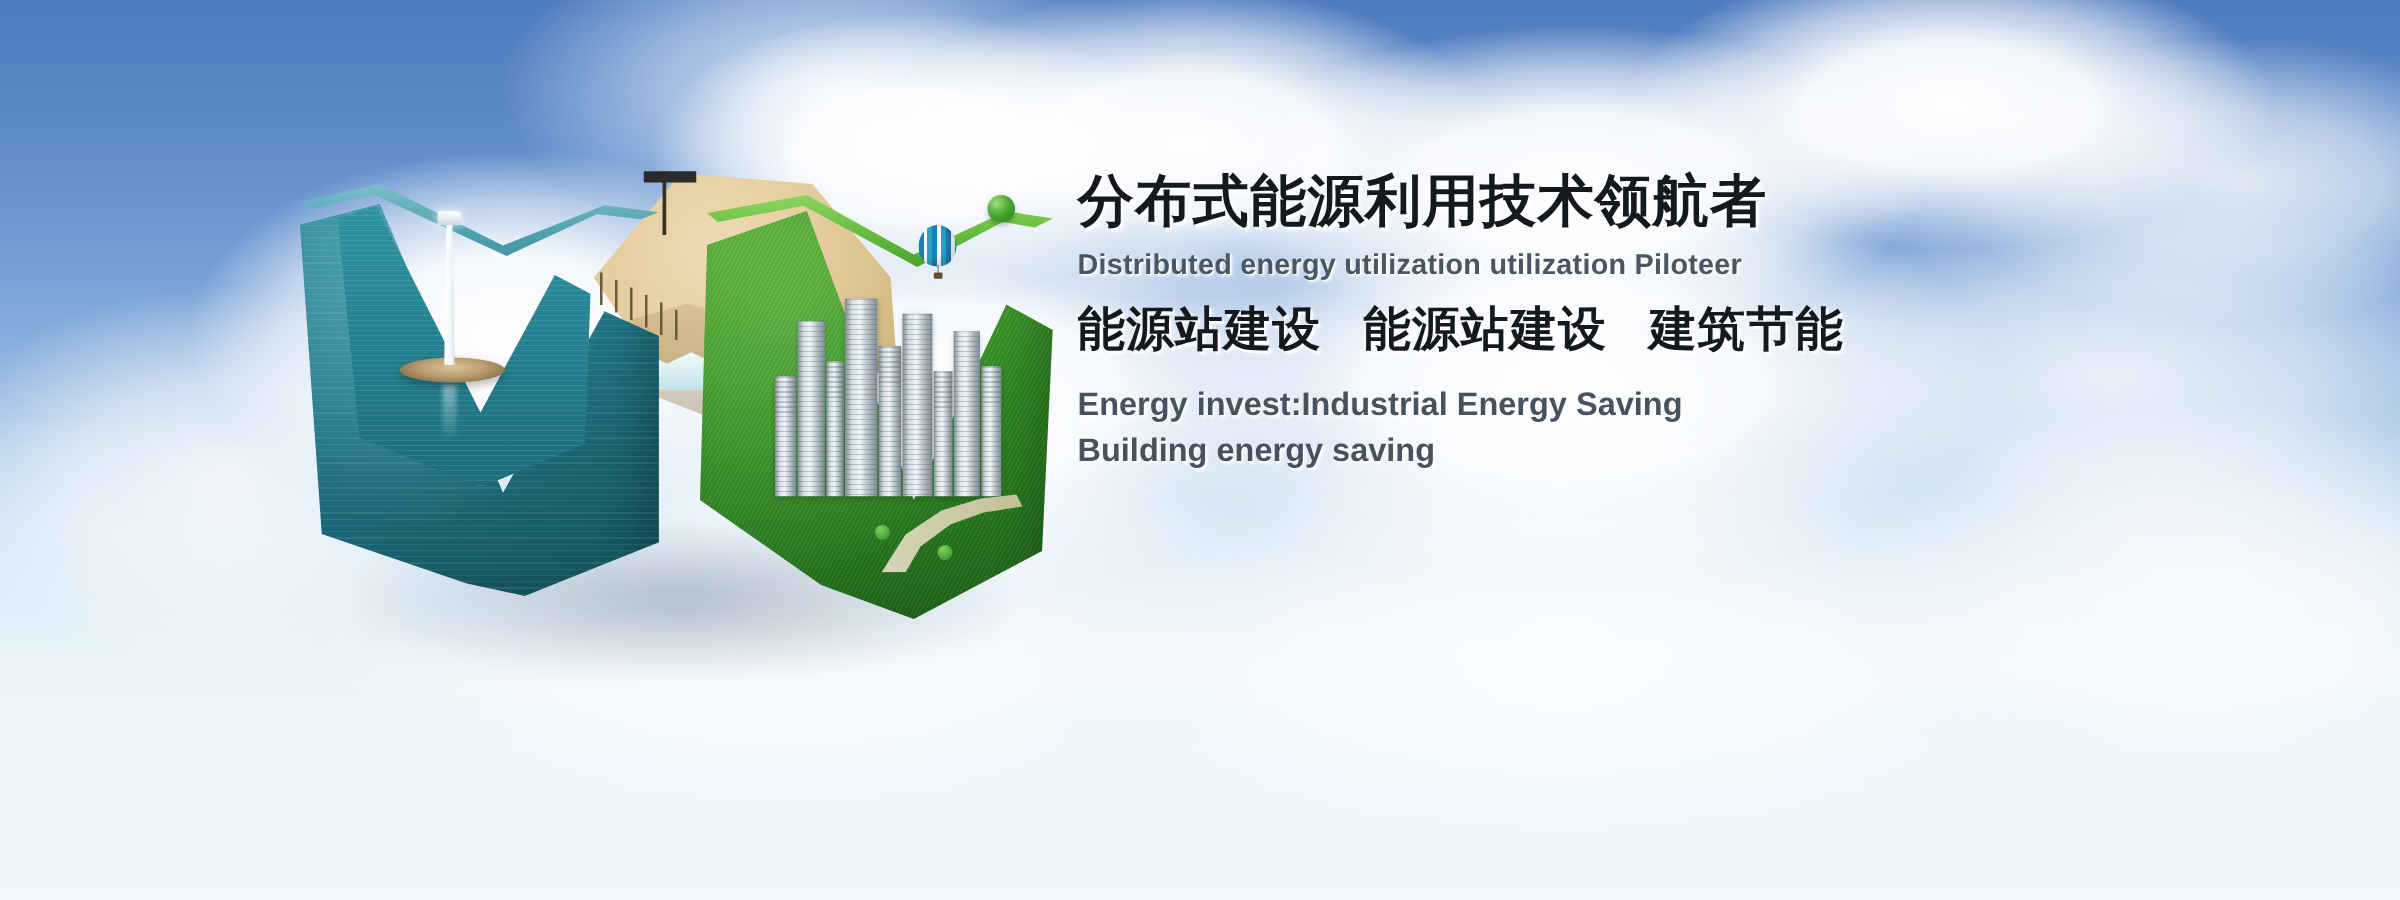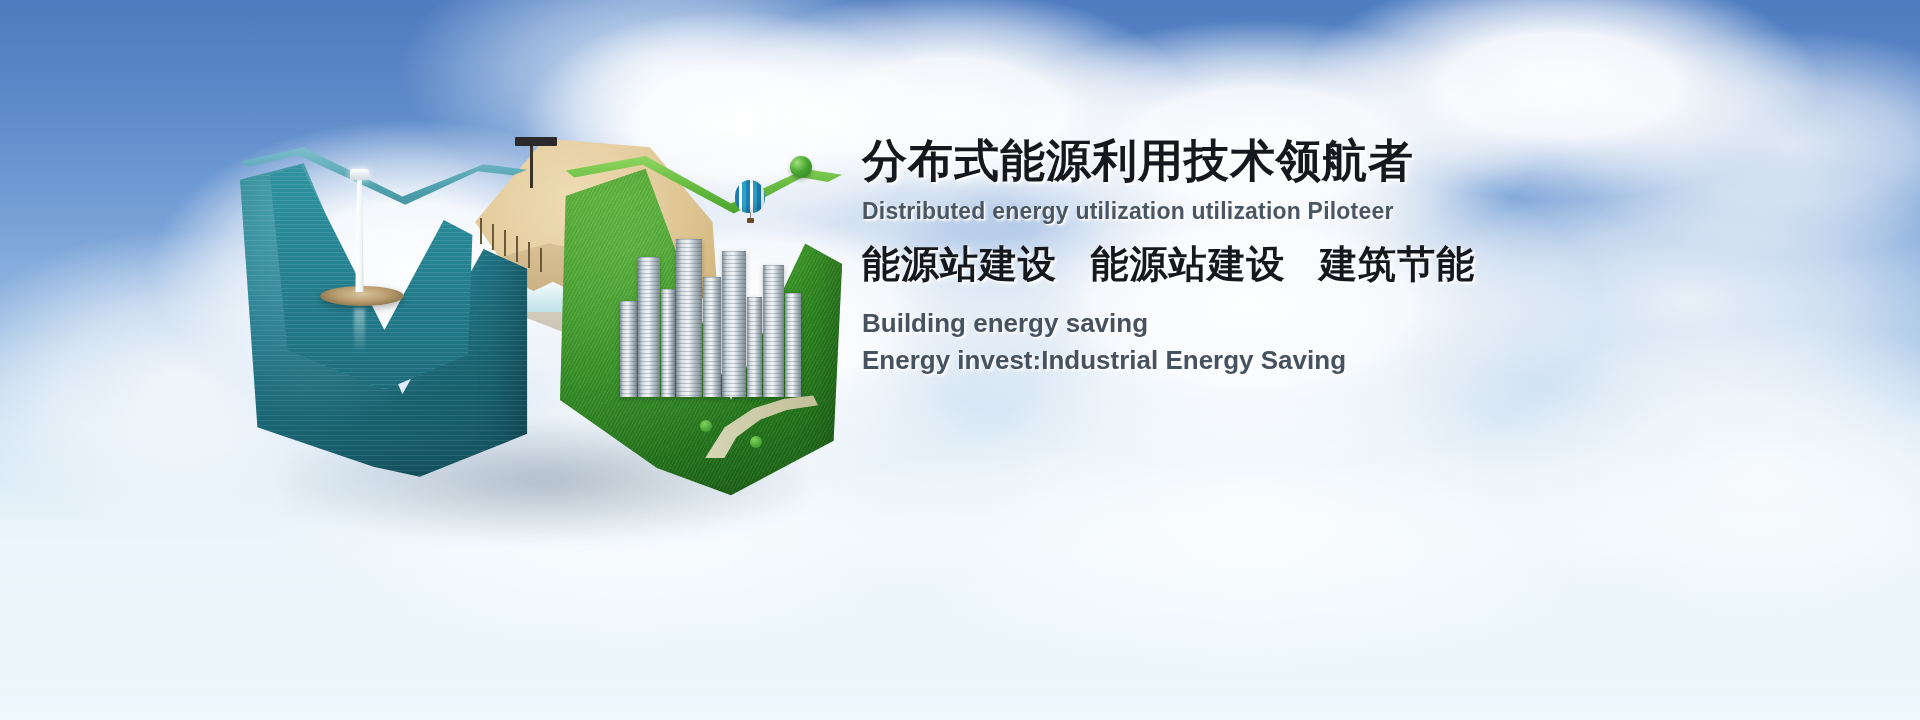--- a/index.html
+++ b/index.html
@@ -357,18 +357,18 @@
     <div class="en-sub">Distributed energy utilization utilization Piloteer</div>
 
 
     <div class="cn-services">
       <span>能源站建设</span>
       <span>能源站建设</span>
       <span>建筑节能</span>
     </div>
 
     <div class="en-list">
+      <div class="en-line">Energy invest:Industrial Energy Saving</div>
       <div class="en-line">Building energy saving</div>
-      <div class="en-line">Energy invest:Industrial Energy Saving</div>
     </div>
   </div>
 
 </div>
 
 </body></html>

